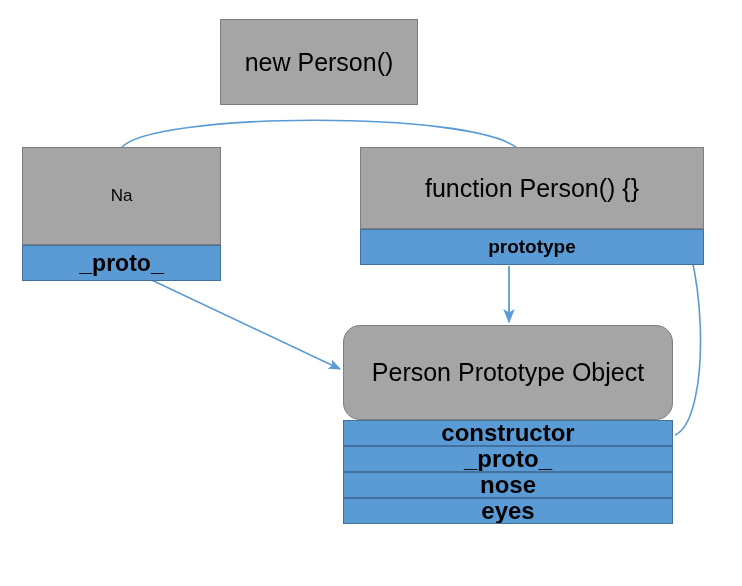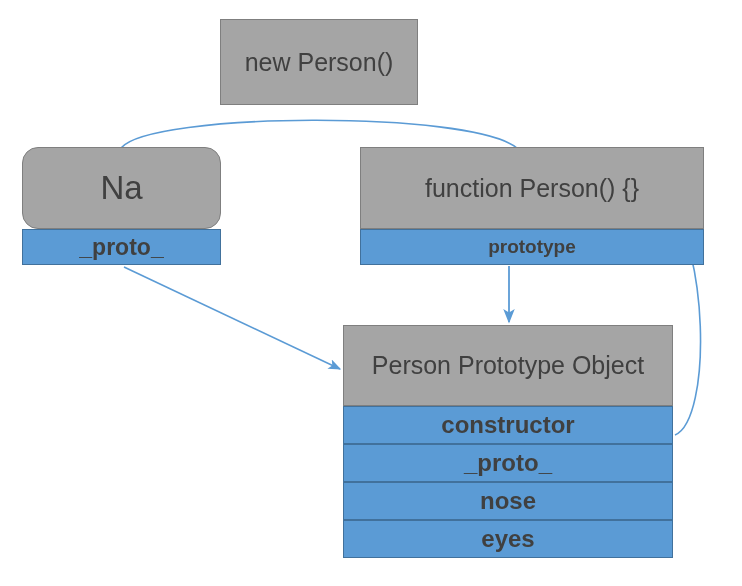--- a/index.html
+++ b/index.html
@@ -27,21 +27,21 @@
   .box {
     position: absolute;
     box-sizing: border-box;
     z-index: 2;
   }
   .cell {
     box-sizing: border-box;
     display: flex;
     align-items: center;
     justify-content: center;
-    color: #404040;
+    color: #000000;
     text-align: center;
     white-space: nowrap;
     overflow: hidden;
   }
   .cell-gray {
     background: #a5a5a5;
     border: 1px solid #7f7f7f;
   }
   .cell-blue {
     background: #5b9bd5;
@@ -61,42 +61,42 @@
   }
   #box-new-person .cell { height: 100%; font-size: 25px; }
 
   
   #box-na {
     left: 22px;
     top: 147px;
     width: 199px;
     height: 118px;
   }
-  #box-na .hdr { height: 82px; font-size: 33px; border-radius: 16px; }
+  #box-na .hdr { height: 98px; font-size: 17px; }
   #box-na .row { height: 36px; font-size: 23px; }
 
   
   #box-function-person {
     left: 360px;
     top: 147px;
     width: 344px;
     height: 118px;
   }
   #box-function-person .hdr { height: 82px; font-size: 25px; }
   #box-function-person .row { height: 36px; font-size: 19px; }
 
   
   #box-prototype-object {
     left: 343px;
     top: 325px;
     width: 330px;
     height: 238px;
   }
-  #box-prototype-object .hdr { height: 81px; font-size: 25px; }
-  #box-prototype-object .row { height: 38px; font-size: 24px; }
+  #box-prototype-object .hdr { height: 95px; font-size: 25px; border-radius: 17px; }
+  #box-prototype-object .row { height: 26px; font-size: 24px; }
 </style>
 </head>
 <body>
 
 <div id="canvas">
 
   <svg class="arrows" viewBox="0 0 742 586" width="742" height="586" xmlns="http://www.w3.org/2000/svg">
     <defs>
       <marker id="arrowhead" markerWidth="9" markerHeight="9" refX="7.2" refY="3.2" orient="auto" markerUnits="strokeWidth">
         <path d="M0,0 L8,3.2 L0,6.4 L1.9,3.2 z" fill="#5b9bd5"></path>

